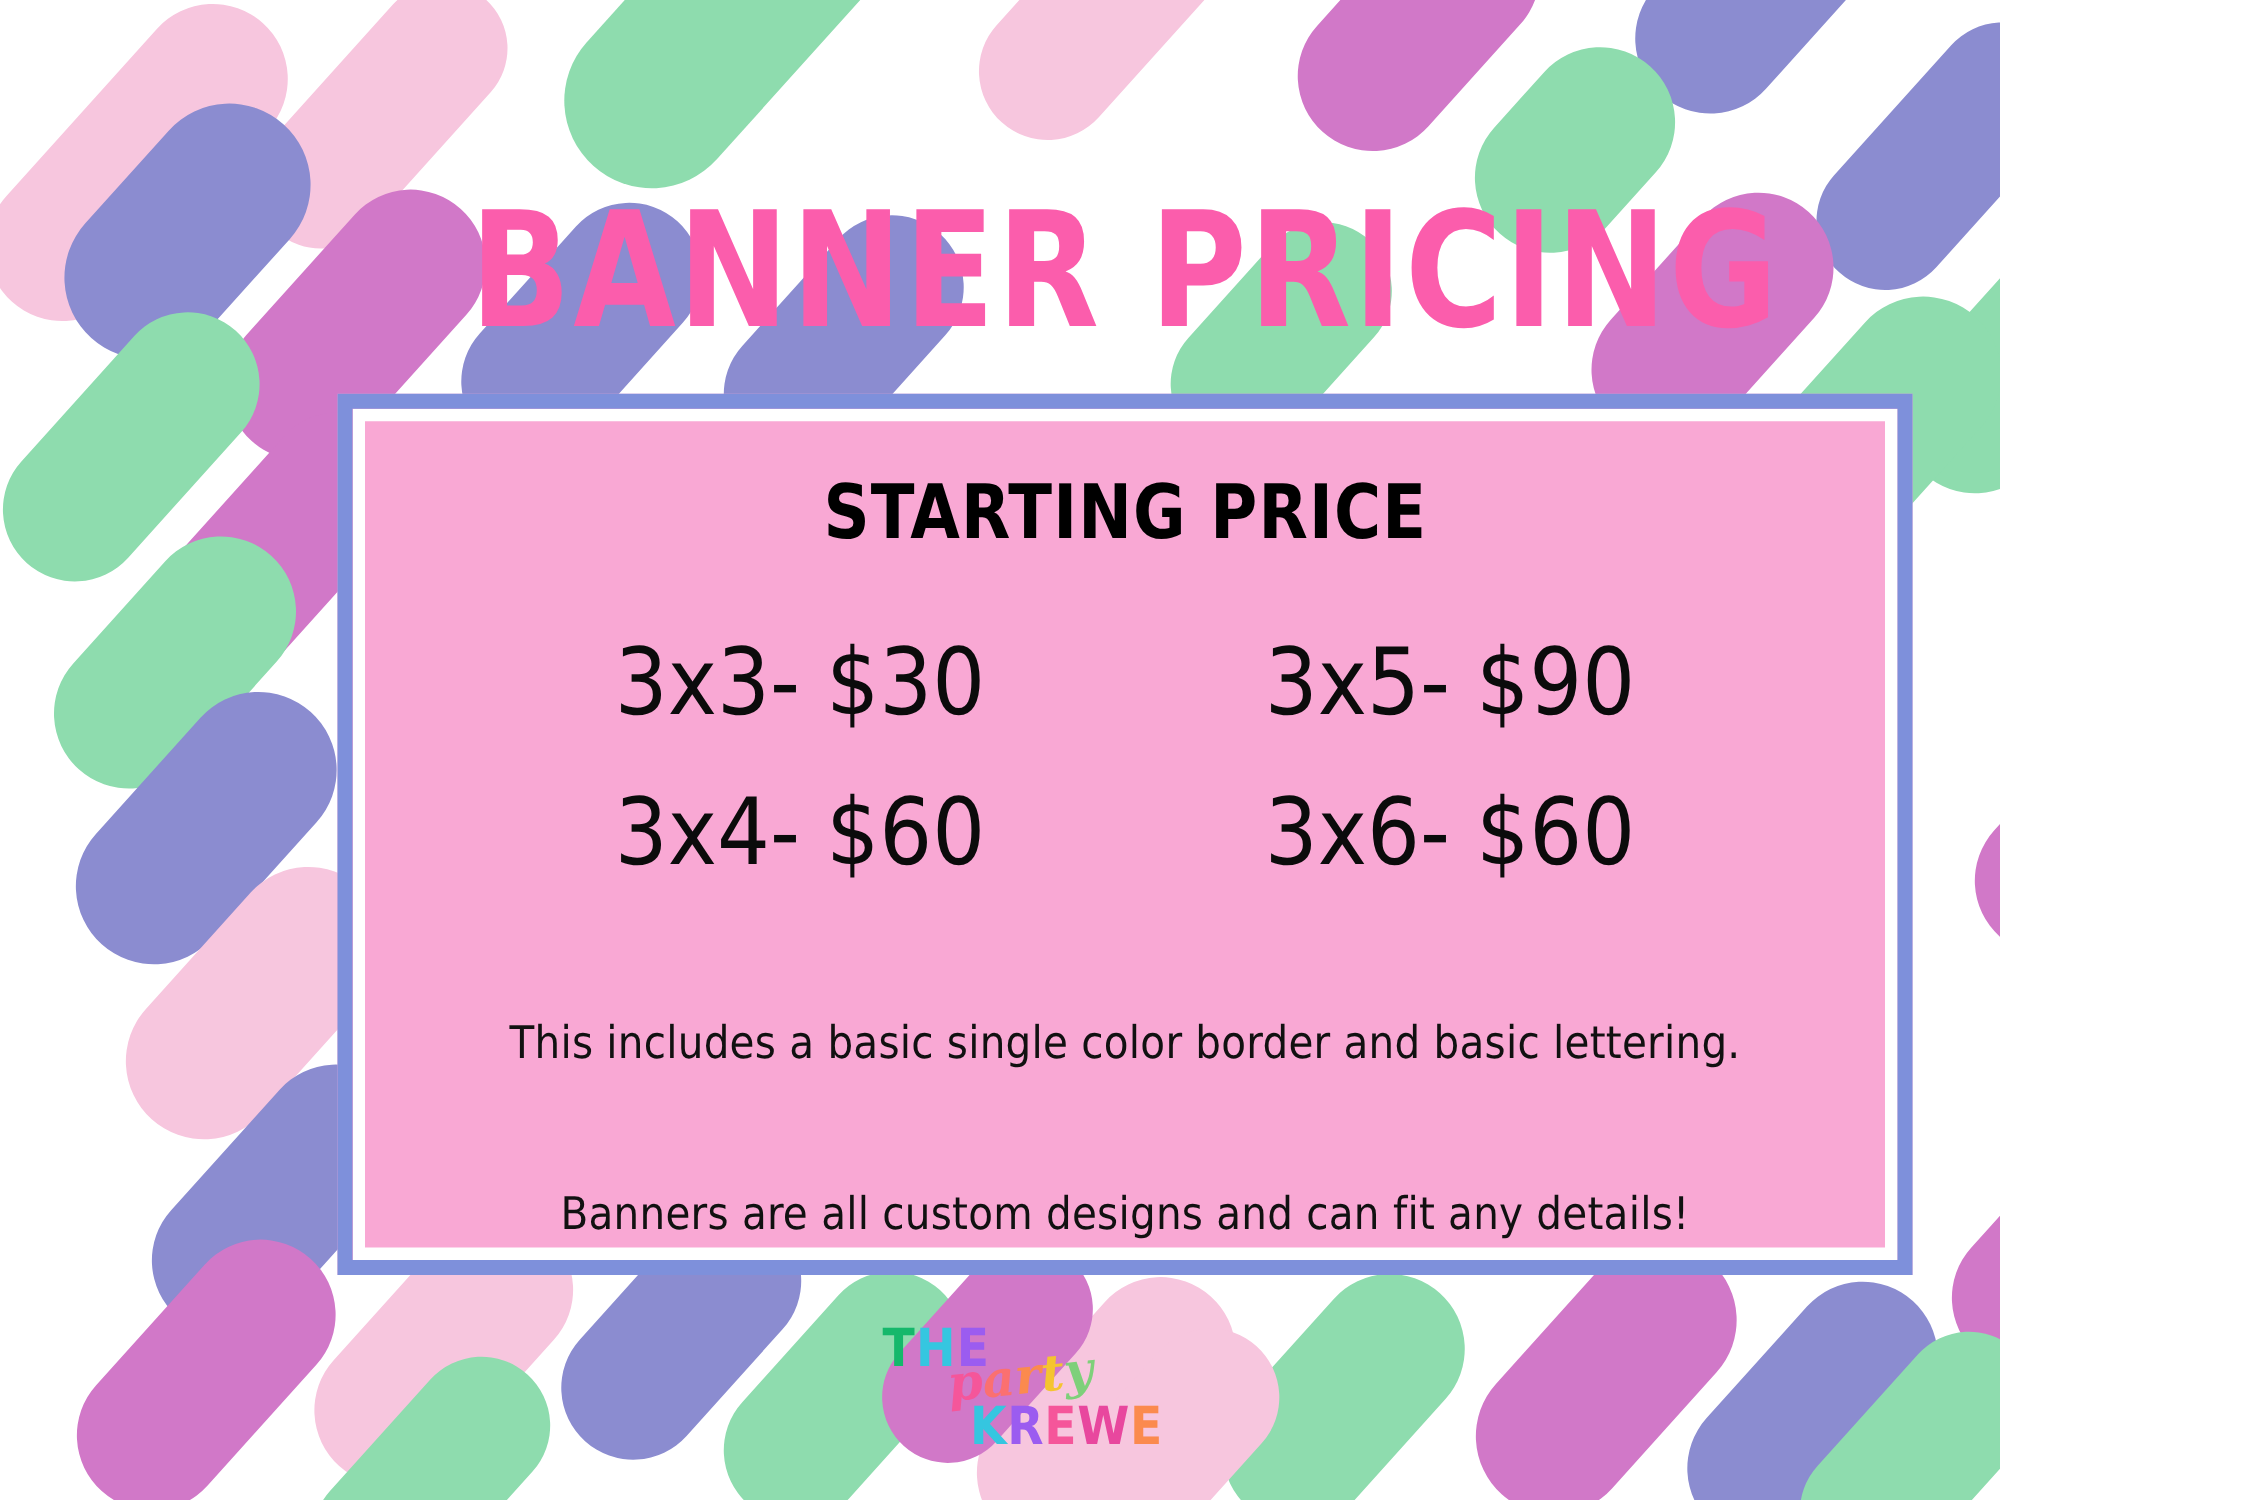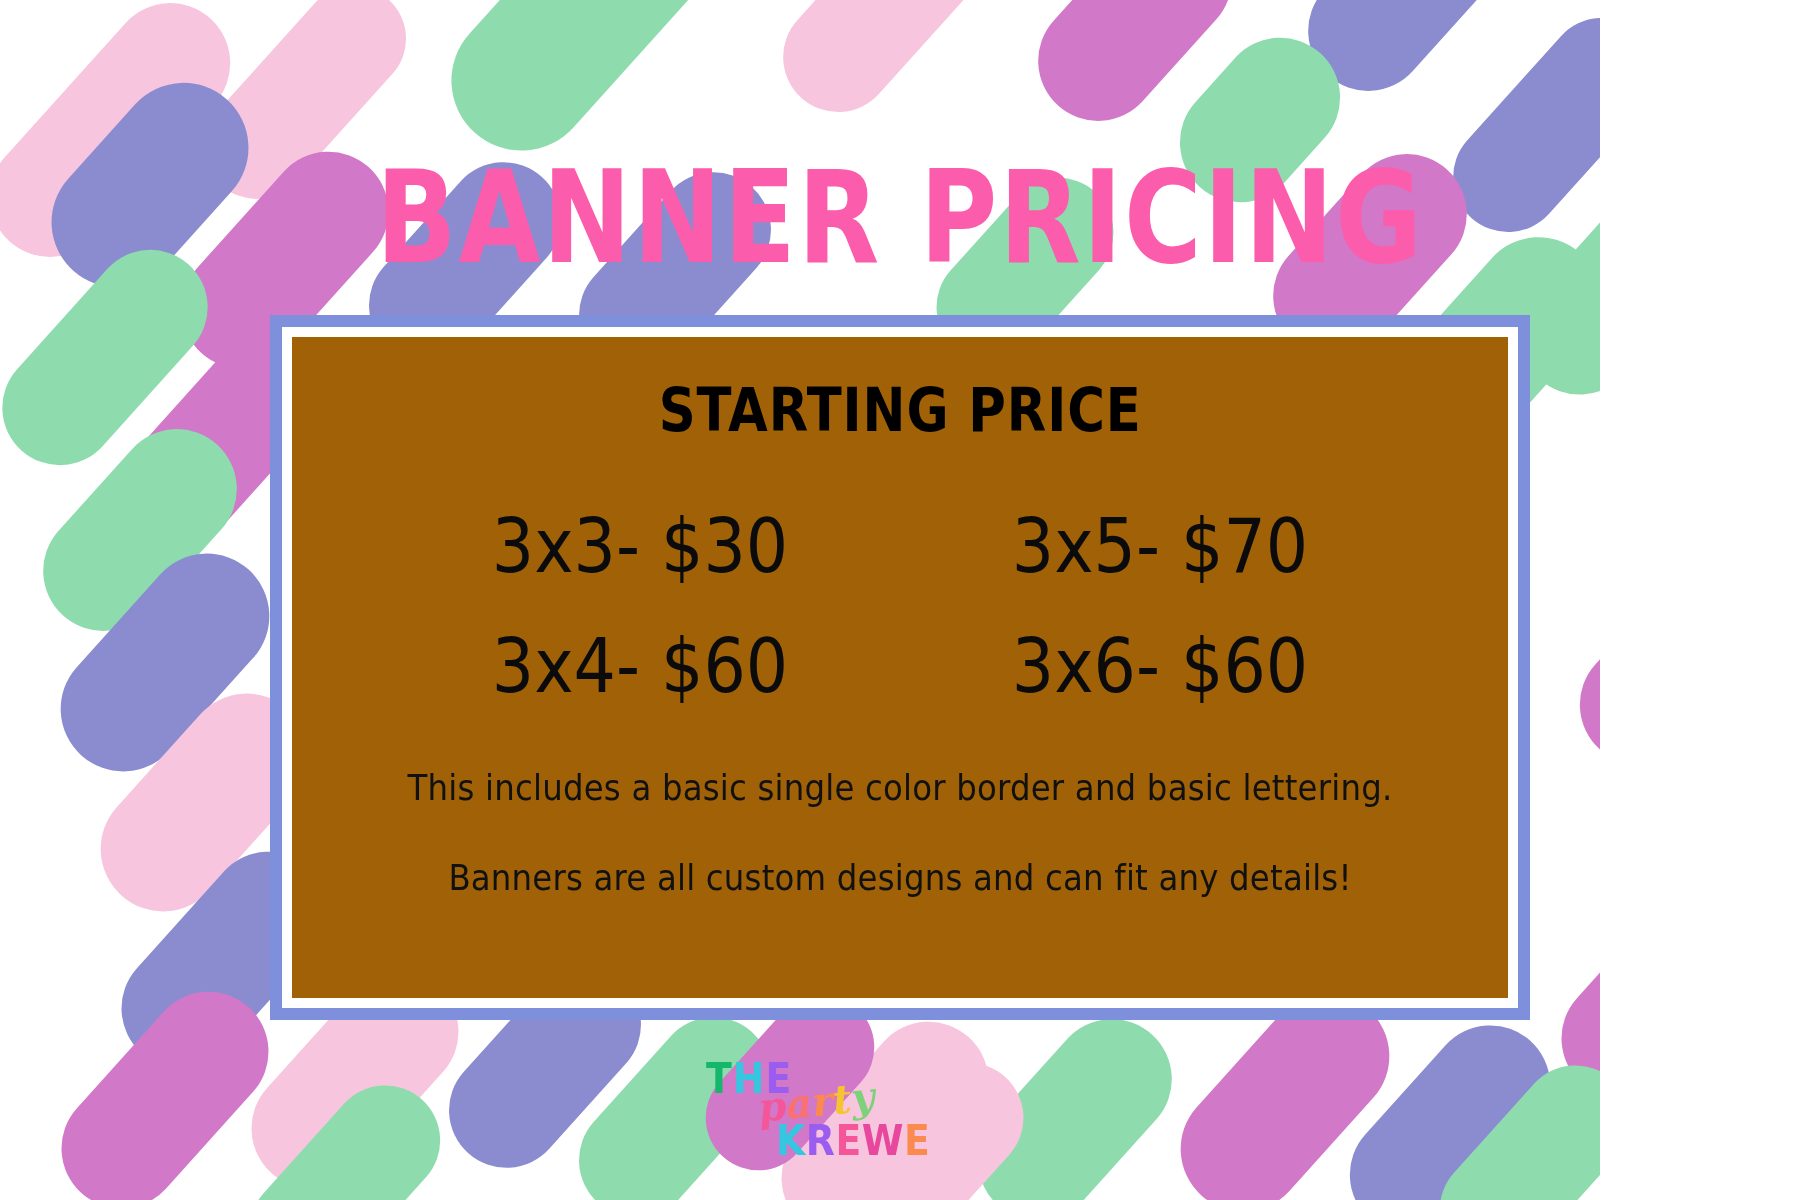--- a/index.html
+++ b/index.html
@@ -101,20 +101,21 @@
     text-align: center;
     color: #111111;
   }
   .note-line {
     font-family: "Liberation Sans Narrow", "DejaVu Sans Condensed", "Liberation Sans", sans-serif;
     font-weight: 400;
     font-size: 36px;
     line-height: 1.28;
     letter-spacing: 0.2px;
     white-space: nowrap;
+    margin-top: 47px;
   }
   .note-gap { height: 44px; }
 
   
   #logo {
     position: absolute;
     left: 700px;
     top: 1052px;
     width: 200px;
     height: 120px;
@@ -203,26 +204,26 @@
       <div class="blob" style="left: 1160px; top: 1040px; width: 250px; height: 125px; background: rgb(209, 120, 200); transform: rotate(-48deg);"></div>
       <div class="blob" style="left: 1330px; top: 1070px; width: 240px; height: 120px; background: rgb(139, 140, 208); transform: rotate(-48deg);"></div>
       <div class="blob" style="left: 690px; top: 1030px; width: 200px; height: 105px; background: rgb(209, 120, 200); transform: rotate(-48deg);"></div>
       <div class="blob" style="left: 830px; top: 1100px; width: 210px; height: 110px; background: rgb(247, 198, 222); transform: rotate(-48deg);"></div>
       <div class="blob" style="left: 1420px; top: 1110px; width: 230px; height: 110px; background: rgb(142, 220, 174); transform: rotate(-48deg);"></div>
       <div class="blob" style="left: 230px; top: 1130px; width: 230px; height: 110px; background: rgb(142, 220, 174); transform: rotate(-48deg);"></div>
     </div>
 
   <h1 id="title" style="color: rgb(251, 93, 172);">BANNER PRICING</h1>
 
-  <div id="card" style="background: #a16207; border: 12px solid rgb(126, 144, 219); outline: 0px; box-shadow: rgb(255, 255, 255) 0px 0px 0px 10px inset;">
+  <div id="card" style="background: #f9a8d4; border: 12px solid rgb(126, 144, 219); outline: 0px; box-shadow: rgb(255, 255, 255) 0px 0px 0px 10px inset;">
     <div id="card-heading">STARTING PRICE</div>
 
     <div id="price-grid">
       <div class="price-cell">3x3- $30</div>
-      <div class="price-cell">3x5- $70</div>
+      <div class="price-cell">3x5- $90</div>
       <div class="price-cell">3x4- $60</div>
       <div class="price-cell">3x6- $60</div>
     </div>
 
     <div id="notes">
       <div class="note-line">This includes a basic single color border and basic lettering.</div>
       <div class="note-gap"></div>
       <div class="note-line">Banners are all custom designs and can fit any details!</div>
     </div>
   </div>

